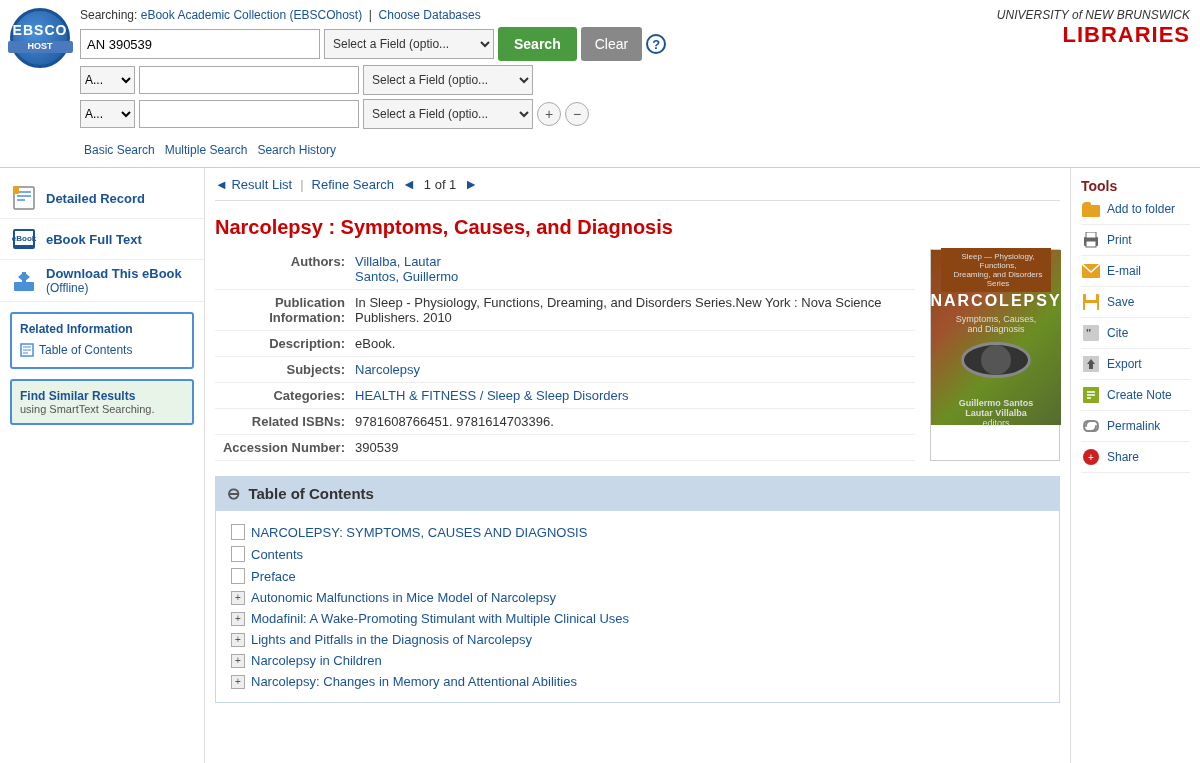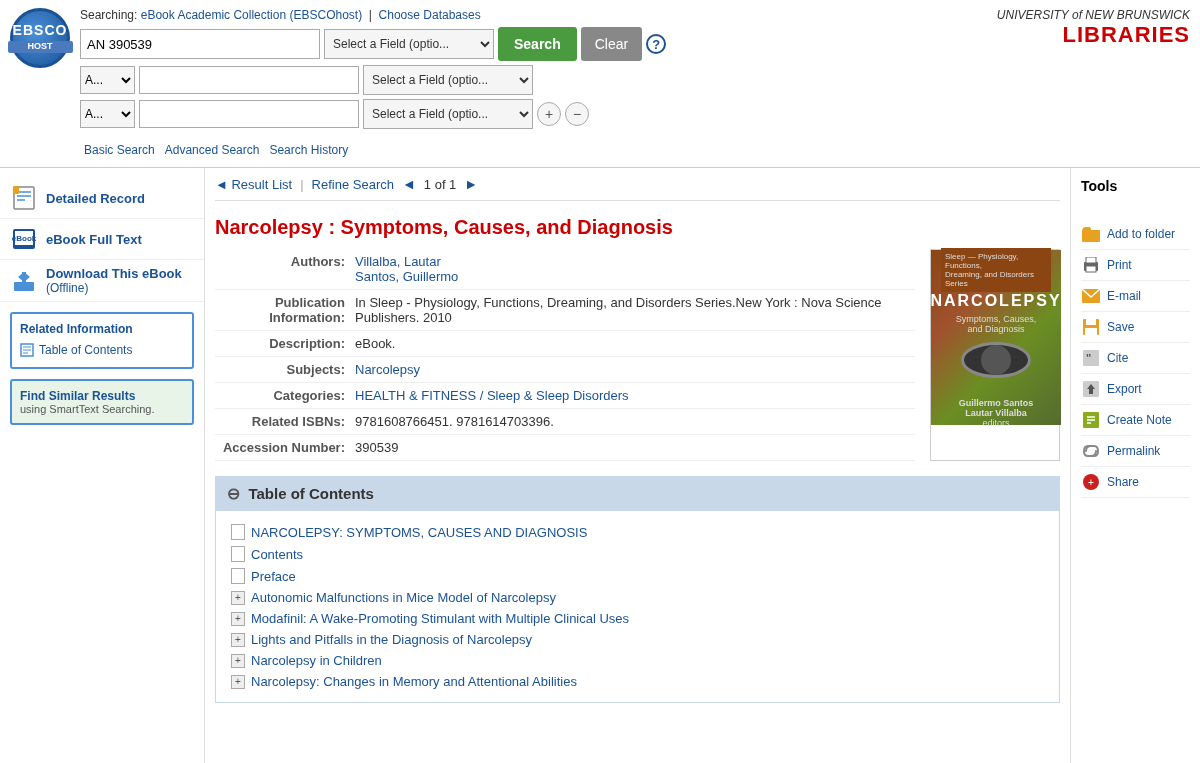--- a/index.html
+++ b/index.html
@@ -156,21 +156,21 @@
       display: flex; align-items: center; justify-content: center;
       font-size: 10px; color: #555; cursor: pointer;
     }
     .toc-doc-icon {
       width: 14px; height: 16px; flex-shrink: 0;
       background: #fff; border: 1px solid #aaa;
     }
 
     
     #tools-panel { width: 130px; flex-shrink: 0; border-left: 1px solid #ddd; padding: 10px; }
-    #tools-title { font-size: 14px; font-weight: bold; color: #000000; margin-bottom: 25px; }
+    #tools-title { font-size: 14px; font-weight: bold; color: #7f1d1d; margin-bottom: 0; }
     .tool-item {
       display: flex; align-items: center; gap: 6px; padding: 5px 0;
       border-bottom: 1px solid #eee; cursor: pointer;
     }
     .tool-icon { width: 20px; height: 20px; flex-shrink: 0; display: flex; align-items: center; justify-content: center; }
     .tool-label { font-size: 12px; color: #1a5296; }
   </style>
 </head>
 <body>
 
@@ -219,21 +219,21 @@
         <input type="text" class="small-input" style="">
         <select class="field-select">
           <option>Select a Field (optio...</option>
         </select>
         <div class="icon-btn">+</div>
         <div class="icon-btn">−</div>
       </div>
 
       <div id="search-nav-links">
         <a>Basic Search</a>
-        <a>Advanced Search</a>
+        <a>Multiple Search</a>
         <a>Search History</a>
       </div>
     </div>
   </div>
 
   <div id="univ-logo">
     <div id="univ-name-top">
       UNIVERSITY <em>of</em> NEW BRUNSWICK
     </div>
     <div id="univ-name-main">LIBRARIES</div>
@@ -357,21 +357,21 @@
         <div class="meta-row">
           <div class="meta-label">Accession Number:</div>
           <div class="meta-value">390539</div>
         </div>
 
       </div>
 
       <div id="book-cover">
         <div id="book-cover-img">
           <div style="background:#8B4513;width:100%;text-align:center;padding:4px 0;">
-            <div style="font-size:8px;color:#ddd;text-align:left;padding-left:4px;">Sleep — Physiology, Functions,<br>Dreaming, and Disorders Series</div>
+            <div style="font-size:8px;color:#ddd;text-align:center;padding-left:4px;">Sleep — Physiology, Functions,<br>Dreaming, and Disorders Series</div>
           </div>
           <div class="cover-title">NARCOLEPSY</div>
           <div class="cover-subtitle">Symptoms, Causes,<br>and Diagnosis</div>
           <div style="margin-top:8px;width:70px;height:50px;background:#333;border-radius:50%;border:3px solid #888;display:flex;align-items:center;justify-content:center;">
             <div style="width:30px;height:30px;background:#555;border-radius:50%;"></div>
           </div>
           <div class="cover-authors">Guillermo Santos<br>Lautar Villalba</div>
           <div class="cover-editors">editors</div>
         </div>
       </div>

